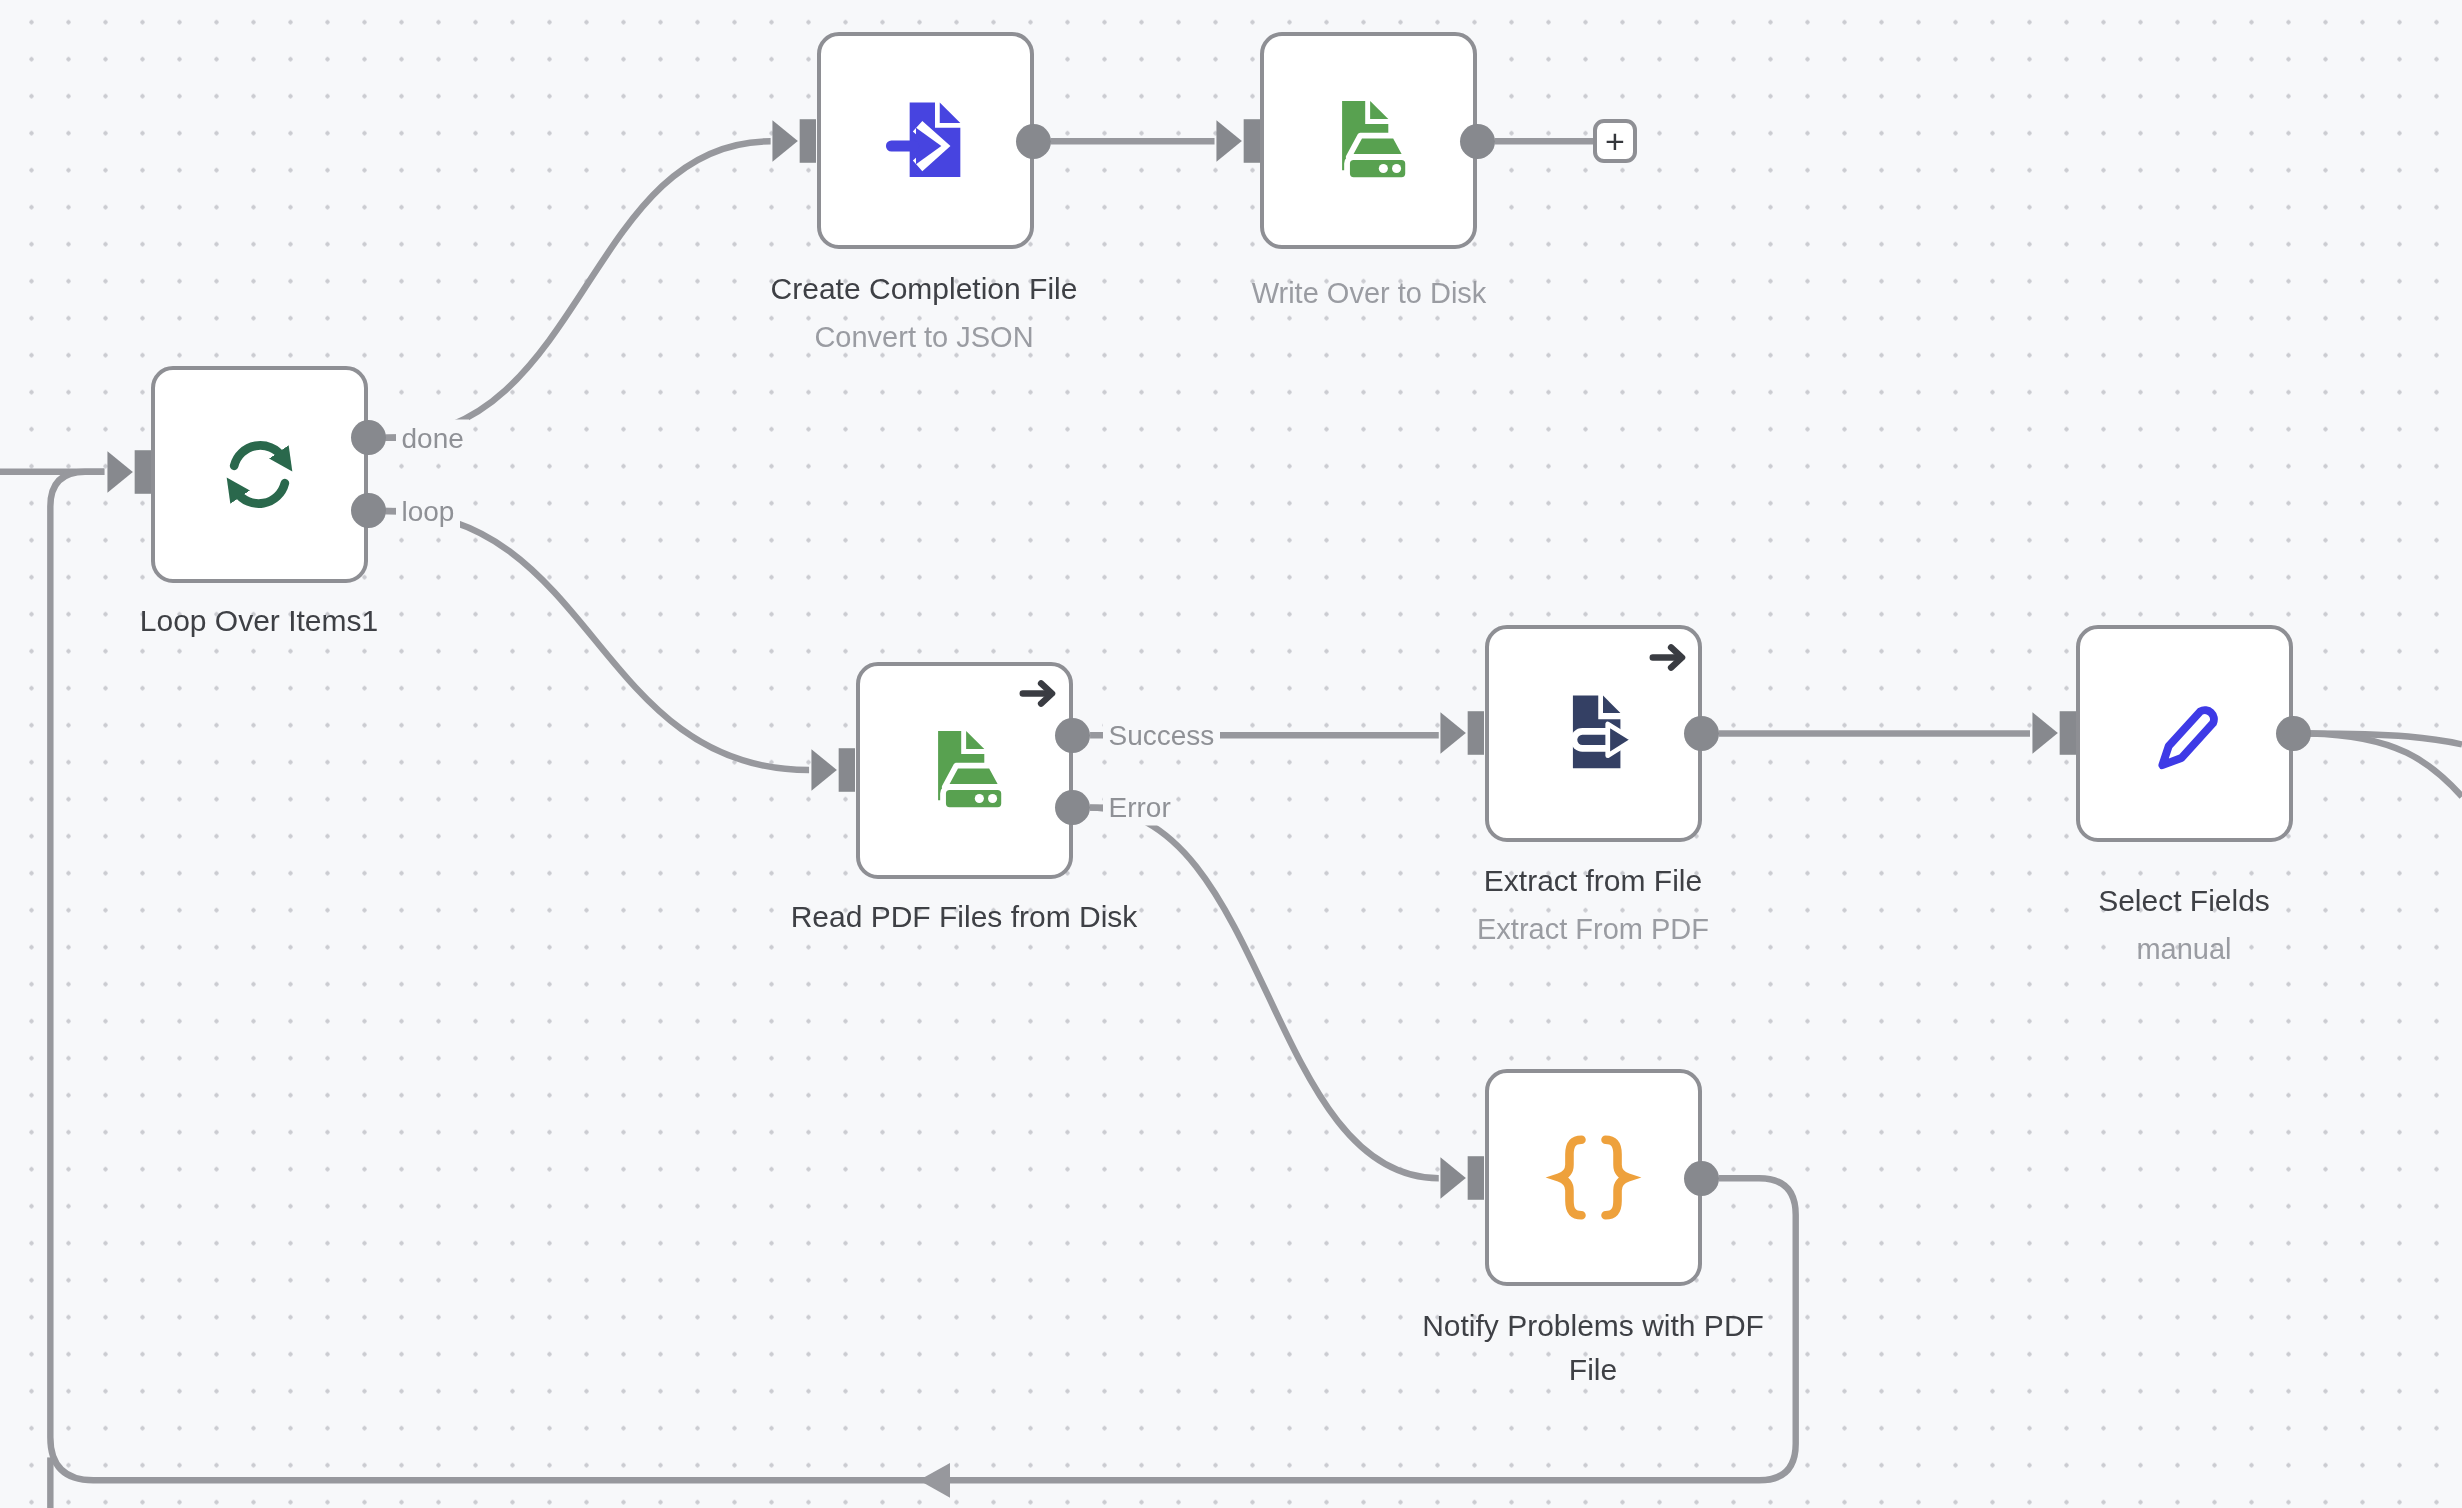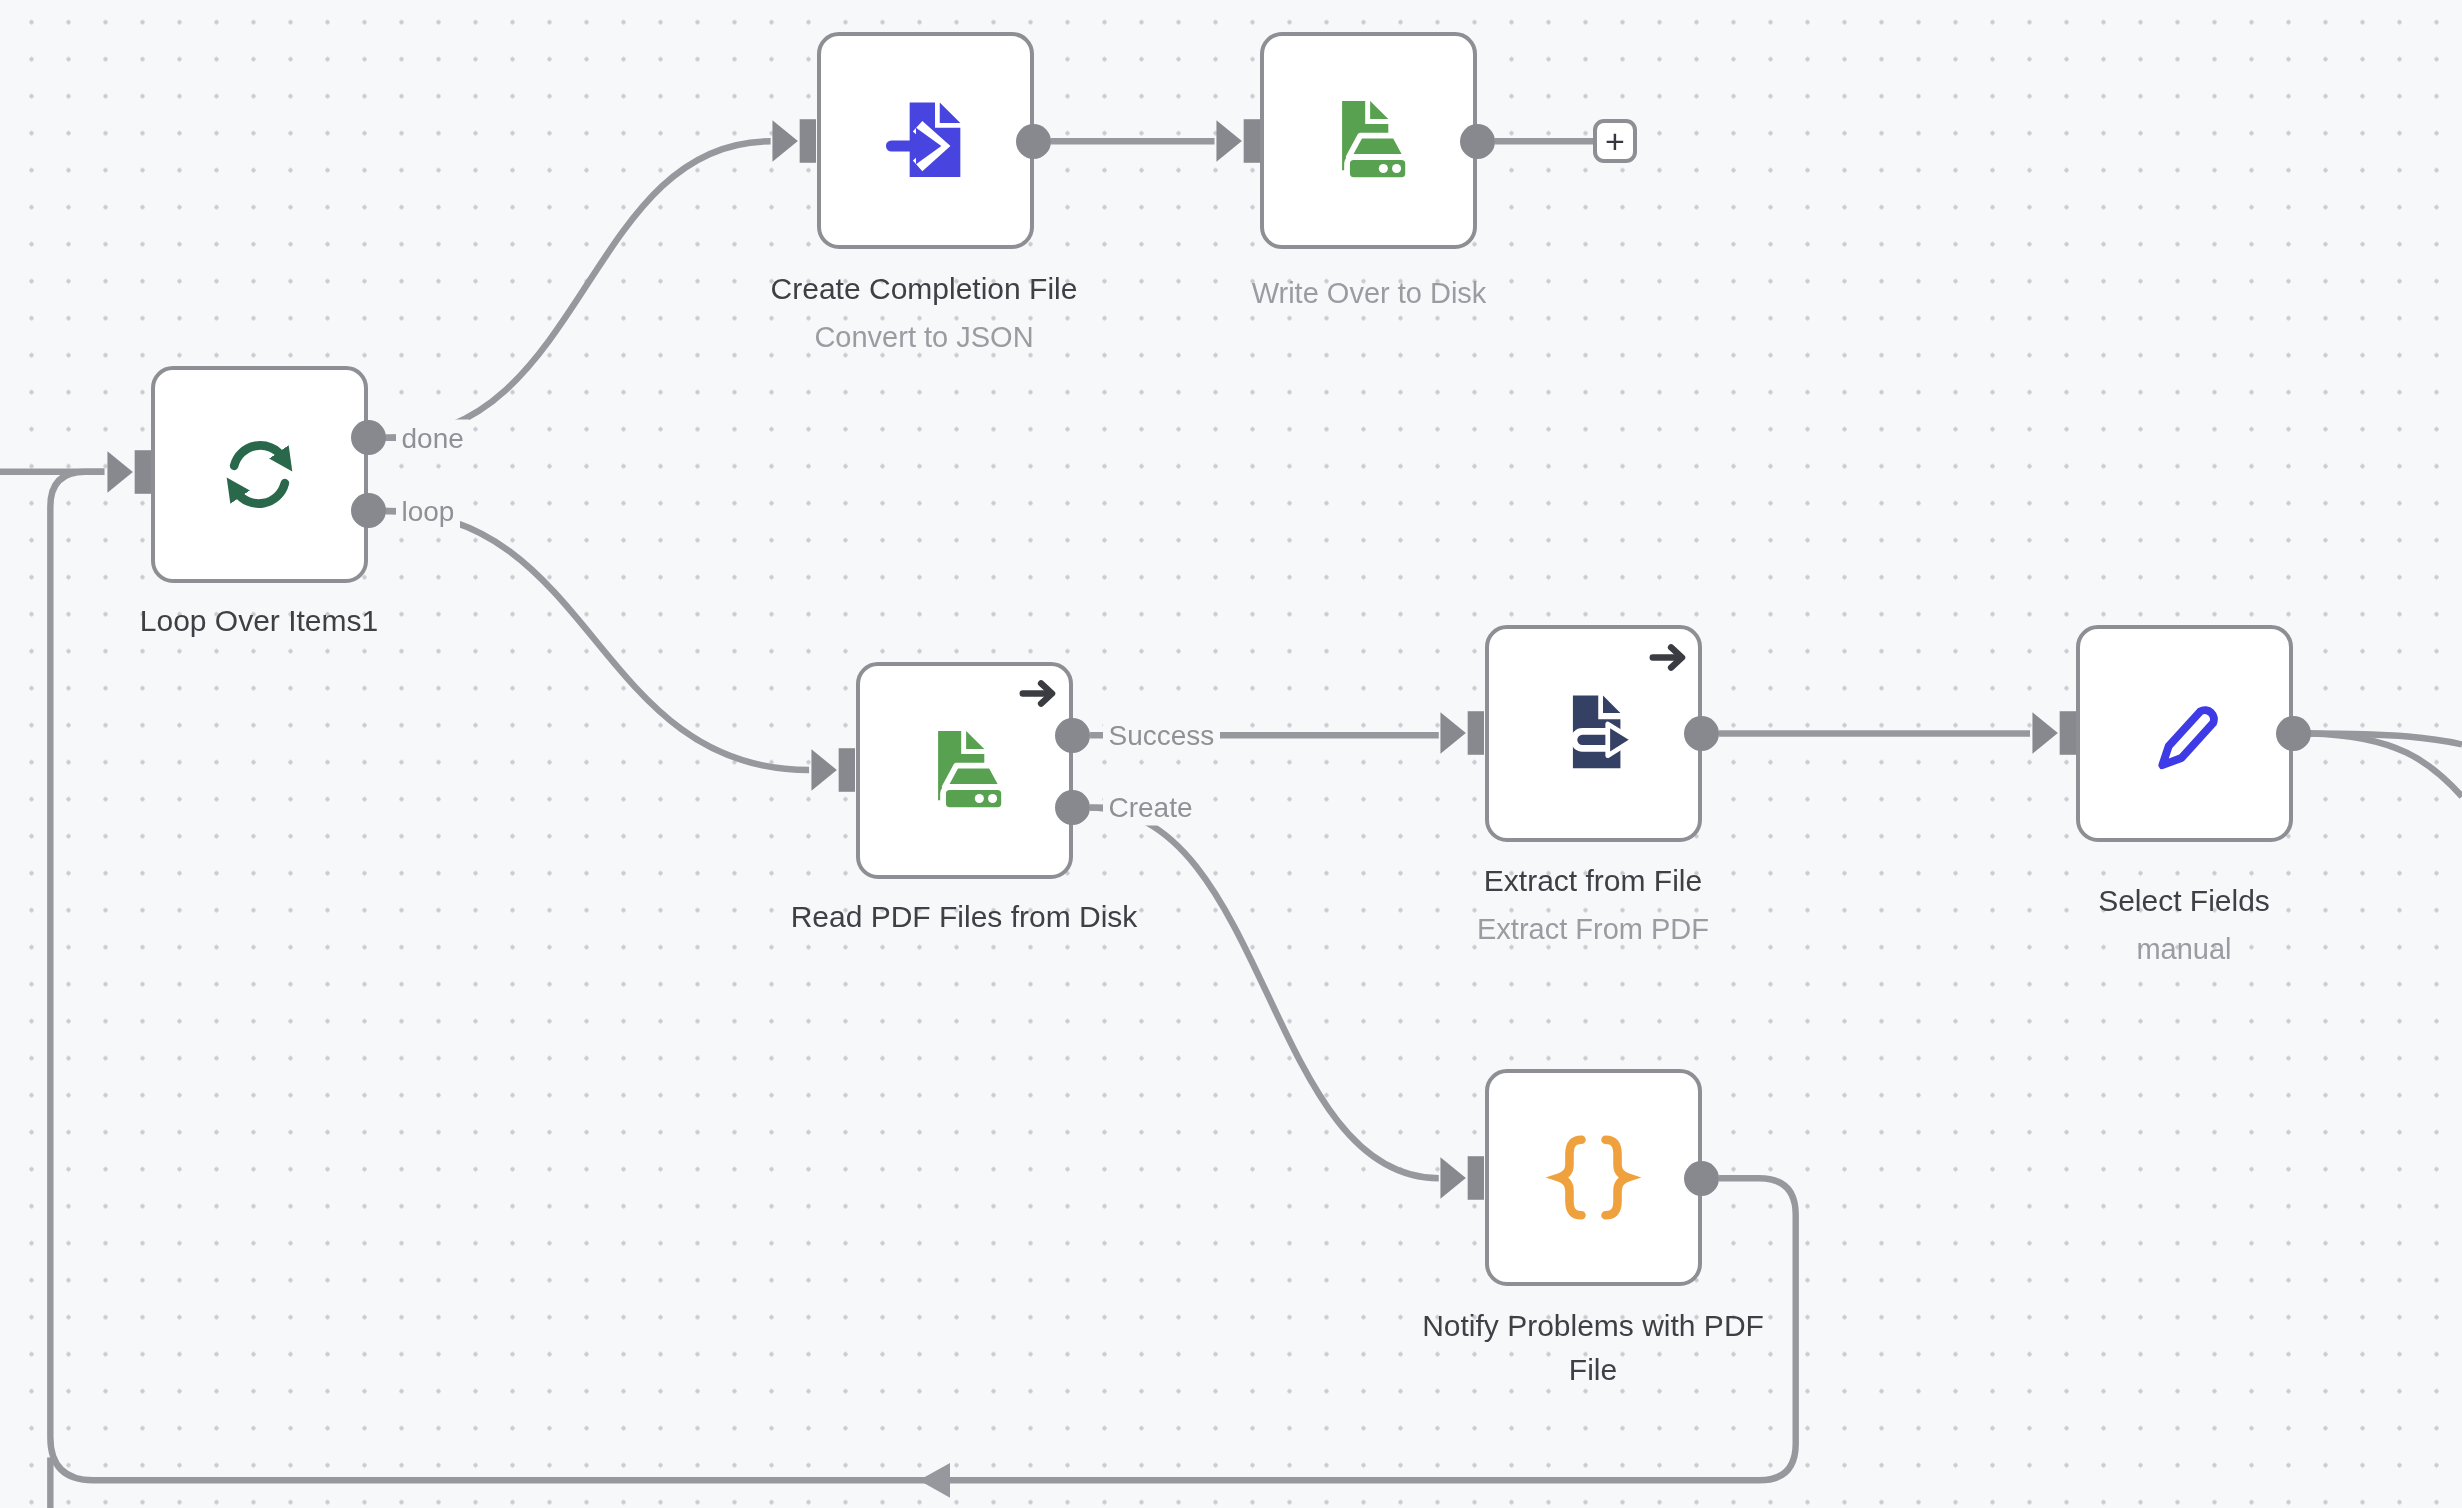--- a/index.html
+++ b/index.html
@@ -84,21 +84,21 @@
     <path class="edge" d="M 421 478 h 16"></path>
     <path class="edge" d="M 421 558 h 16"></path>
     <path class="edge" d="M 1191 882 h 18"></path>
 
     <polygon points="1004,1617 1038,1598 1038,1636" fill="#97989d"></polygon>
   </svg>
 
   <div class="port-label" style="left:396px; top:438px;">done</div>
   <div class="port-label" style="left:396px; top:511px;">loop</div>
   <div class="port-label" style="left:1103px; top:735px;">Success</div>
-  <div class="port-label" style="left:1103px; top:807px;">Create</div>
+  <div class="port-label" style="left:1103px; top:807px;">Error</div>
 
   <div class="node" style="left:151px; top:366px;">
     <svg class="node-icon" width="95" height="95" viewBox="0 0 120 120">
       <defs>
         <marker id="mgreen" markerUnits="userSpaceOnUse" markerWidth="34" markerHeight="34" refX="8" refY="17" orient="auto">
           <path d="M0 2 L30 17 L0 32 Z" fill="#2a684c"></path>
         </marker>
       </defs>
       <g stroke="#2a684c" stroke-width="11" fill="none" stroke-linecap="round">
         <path d="M28 49 A 34 34 0 0 1 89 38" marker-end="url(#mgreen)"></path>

